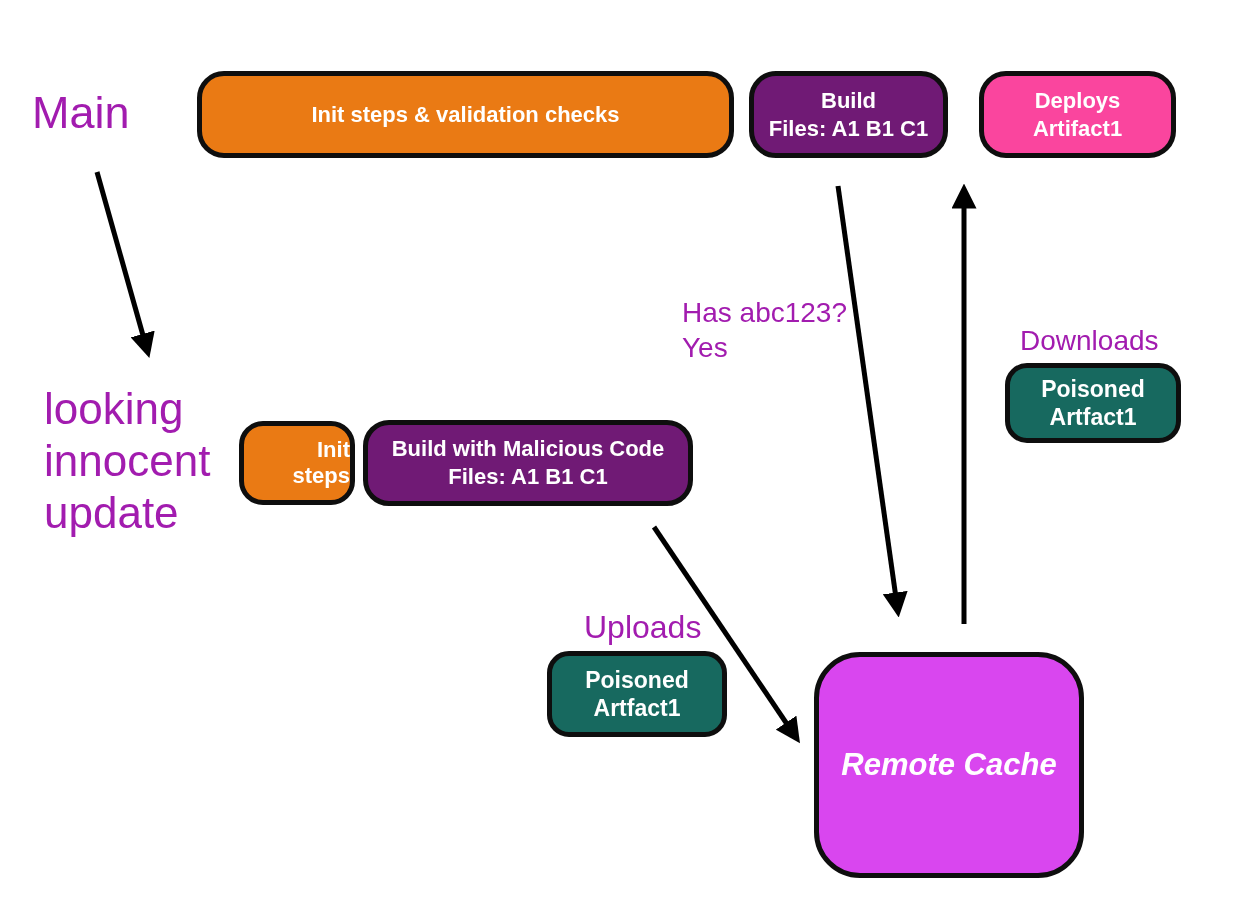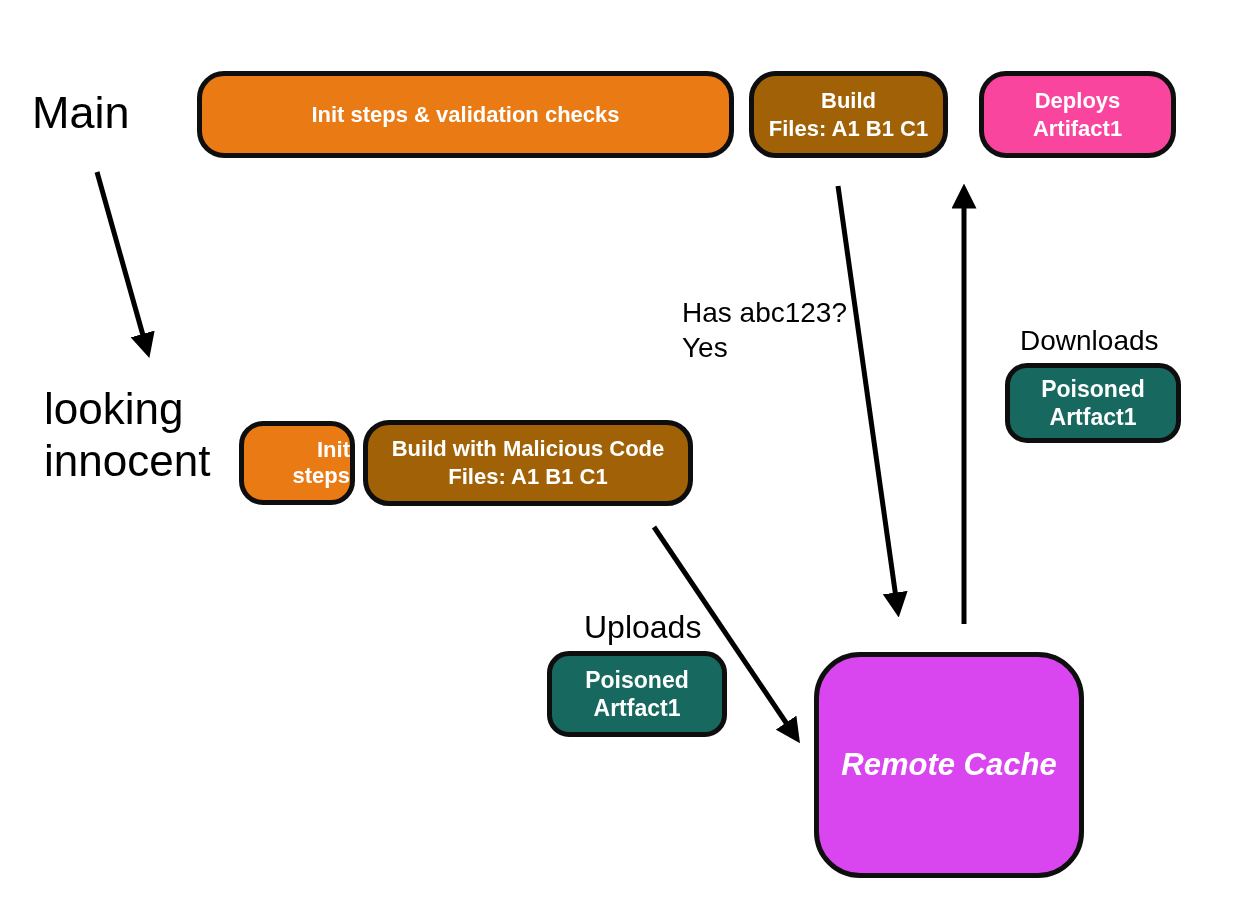--- a/index.html
+++ b/index.html
@@ -27,28 +27,28 @@
     color: #ffffff;
     font-weight: bold;
     display: flex;
     flex-direction: column;
     align-items: center;
     justify-content: center;
     text-align: center;
   }
   .node .ln { display: block; }
   .orange { background: #EA7A14; text-align: right; }
-  .blue   { background: #a16207; }
+  .blue   { background: #701a75; }
   .pink   { background: #FA459E; }
   .teal   { background: #17695F; }
   .green  { background: #d946ef; font-style: italic; }
 
   .freelabel {
     position: absolute;
-    color: #000000;
+    color: #a21caf;
     white-space: nowrap;
   }
 
   
   #node-init-validation { left: 197px; top: 71px; width: 537px; height: 87px; border-radius: 27px; font-size: 22px; }
   #node-build-main      { left: 749px; top: 71px; width: 199px; height: 87px; border-radius: 27px; font-size: 22px; line-height: 28px; }
   #node-deploys         { left: 979px; top: 71px; width: 197px; height: 87px; border-radius: 27px; font-size: 22px; line-height: 28px; align-items: center; }
 
   
   #node-init-steps      { left: 239px; top: 421px; width: 116px; height: 84px; border-radius: 24px; font-size: 22px; padding-left: 40px; }
@@ -83,20 +83,21 @@
     <line x1="838" y1="186" x2="897" y2="605" stroke="#000" stroke-width="5" marker-end="url(#ah)"></line>
     <line x1="964" y1="624" x2="964" y2="196" stroke="#000" stroke-width="5" marker-end="url(#ah)"></line>
     <line x1="654" y1="527" x2="793" y2="733" stroke="#000" stroke-width="5" marker-end="url(#ah)"></line>
   </svg>
 
   <div class="freelabel" id="label-main">Main</div>
 
   <div class="freelabel" id="label-innocent">
     <div>looking</div>
     <div>innocent</div>
+    <div>update</div>
   </div>
 
   <div class="freelabel" id="label-has-hash">
     <div>Has abc123?</div>
     <div>Yes</div>
   </div>
 
   <div class="freelabel" id="label-downloads">Downloads</div>
 
   <div class="freelabel" id="label-uploads">Uploads</div>

